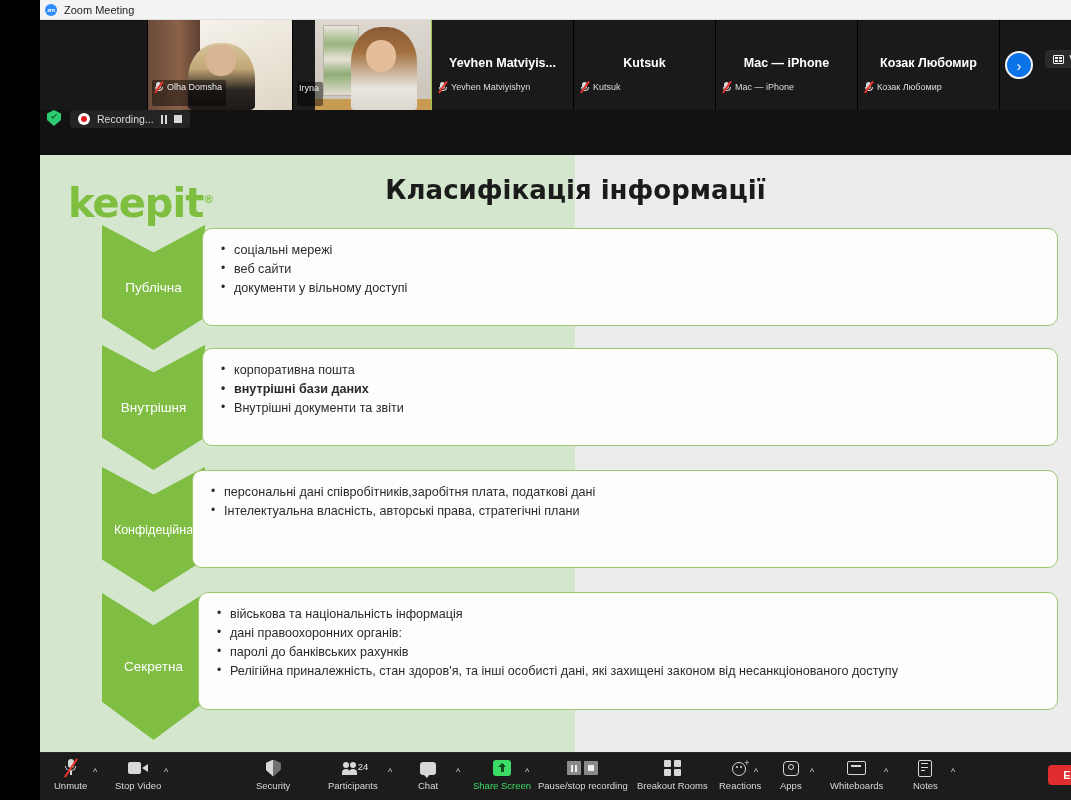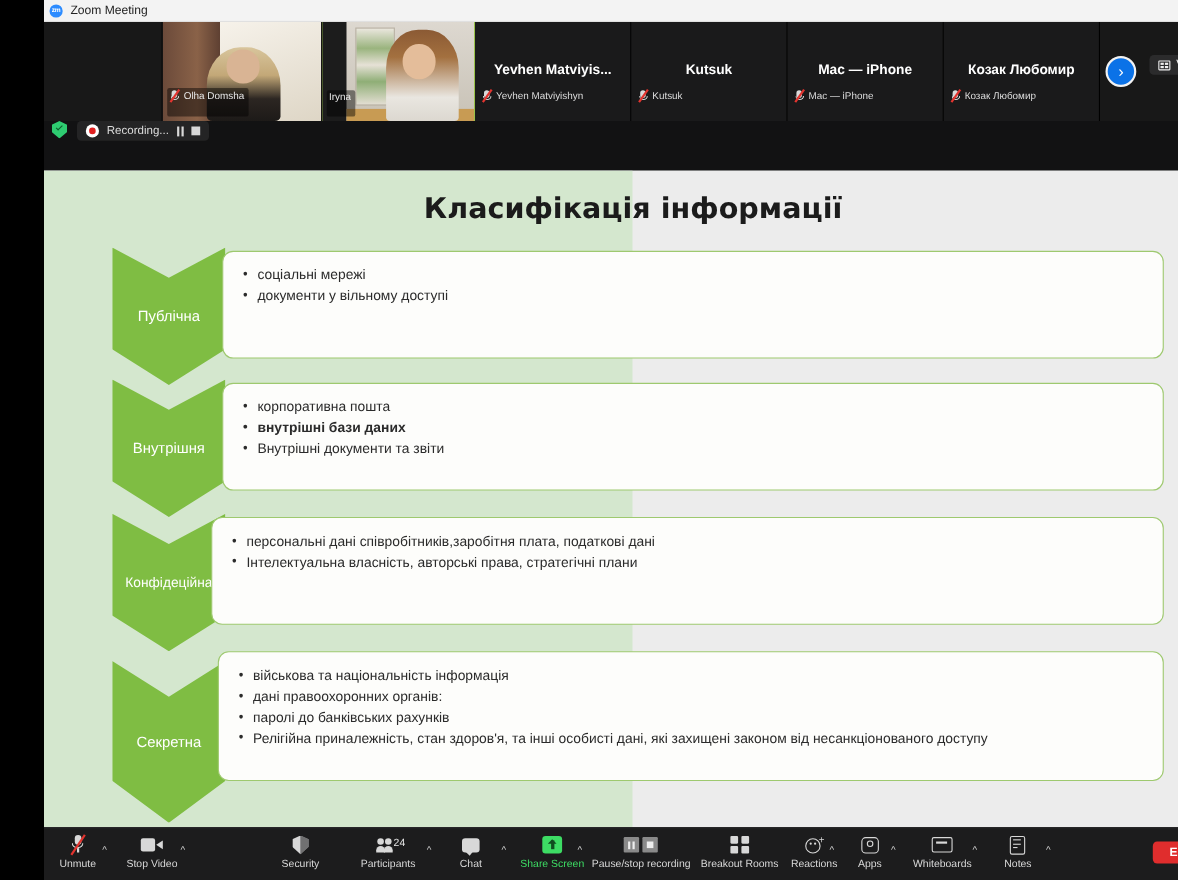--- a/index.html
+++ b/index.html
@@ -395,28 +395,32 @@
           <i></i>
           <i></i>
         </span>
       <span class="rec-stop"></span>
     </div>
   </div>
 
   <div class="slide">
     <div class="slide-greenband"></div>
 
+    <div class="logo">
+      <span>keepit</span><span class="reg">®</span>
+    </div>
 
     <div class="slide-title">Класифікація інформації</div>
 
     <div class="row" style="top:70px;">
       <div class="chev" style="top:0;height:125px;">Публічна</div>
       <div class="panel" style="left:162px;top:3px;width:856px;height:98px;">
         <ul>
           <li> соціальні мережі</li>
+          <li>веб сайти</li>
           <li>документи у вільному доступі</li>
         </ul>
       </div>
     </div>
 
     <div class="row" style="top:190px;">
       <div class="chev" style="top:0;height:125px;">Внутрішня</div>
       <div class="panel" style="left:162px;top:3px;width:856px;height:98px;">
         <ul>
           <li> корпоративна пошта</li>
@@ -430,21 +434,21 @@
       <div class="chev narrow" style="top:0;height:125px;">Конфідеційна</div>
       <div class="panel" style="left:152px;top:3px;width:866px;height:98px;">
         <ul>
           <li> персональні дані співробітників,заробітня плата, податкові дані</li>
           <li>Інтелектуальна власність, авторські права, стратегічні плани</li>
         </ul>
       </div>
     </div>
 
     <div class="row" style="top:434px;height:120px;">
-      <div class="chev" style="top:12px;height:147px;">Секретна</div>
+      <div class="chev" style="top:4px;height:147px;">Секретна</div>
       <div class="panel" style="left:158px;top:3px;width:860px;height:118px;">
         <ul>
           <li>військова та національність інформація</li>
           <li>дані правоохоронних органів:</li>
           <li> паролі до банківських рахунків</li>
           <li>Релігійна приналежність, стан здоров'я, та інші особисті дані, які захищені законом від несанкціонованого доступу</li>
         </ul>
       </div>
     </div>
   </div>

